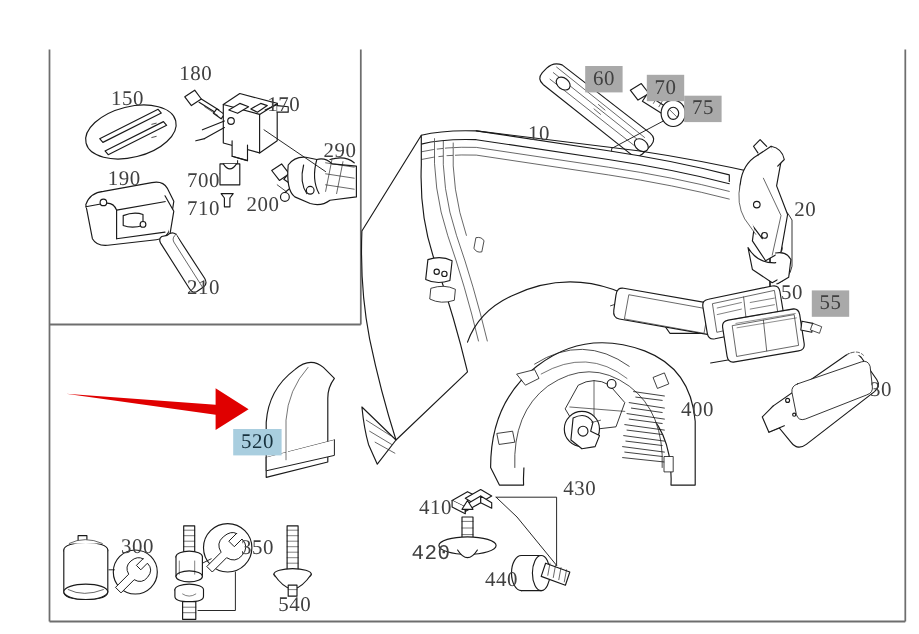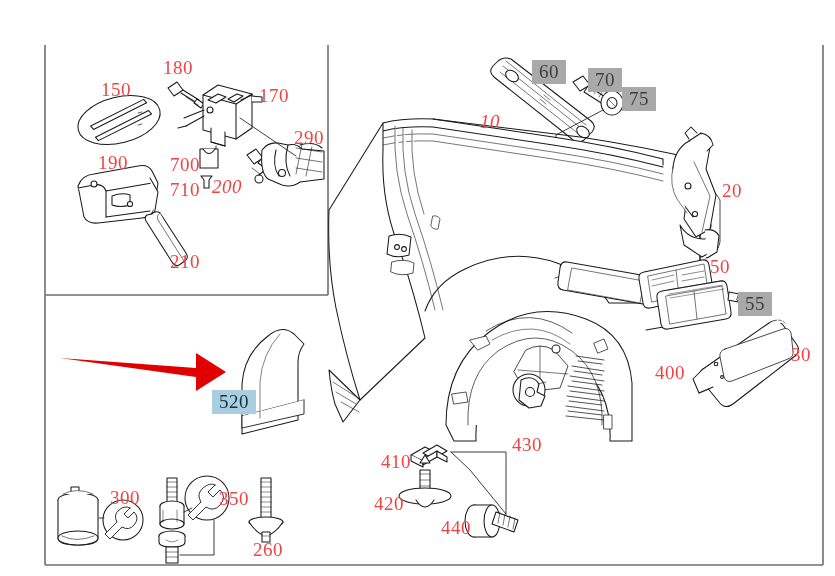--- a/index.html
+++ b/index.html
@@ -10,21 +10,21 @@
     color:#1a1a1a;
   }
   #diagram-root{position:absolute;inset:0;width:835px;height:576px;}
   svg.layer{position:absolute;left:0;top:0;width:835px;height:576px;overflow:visible;}
 
   
   .lbl{
     position:absolute;
     font-family:"Liberation Serif", serif;
     font-size:19px;
-    color:#ef4444;
+    color:#404040;
     white-space:nowrap;
     line-height:1;
     letter-spacing:.5px;
   }
   .lbl.hl-gray{
     background:#a9a9a9;
     color:#404040;
     padding:2px 7px 3px 7px;
   }
   .lbl.hl-blue{
@@ -386,41 +386,41 @@
   </svg>
 
   <svg class="layer" viewBox="0 0 835 576">
     <path d="M60,358 L196,368 L196,353 L226,372 L196,391 L196,377 Z" fill="#e00000"></path>
   </svg>
 
   <div>
 
     <span class="lbl" style="left:101px;top:80px;">150</span>
     <span class="lbl" style="left:163px;top:58px;">180</span>
-    <span class="lbl" style="left:243px;top:86px;padding-left:16px;">170</span>
+    <span class="lbl" style="left:243px;top:86px;">170</span>
     <span class="lbl" style="left:294px;top:128px;">290</span>
     <span class="lbl" style="left:98px;top:153px;">190</span>
     <span class="lbl" style="left:170px;top:155px;">700</span>
     <span class="lbl" style="left:170px;top:180px;">710</span>
-    <span class="lbl" style="left:212px;top:177px;font-style:italic;">200</span>
+    <span class="lbl" style="left:224px;top:177px;">200</span>
     <span class="lbl" style="left:170px;top:252px;">210</span>
 
-    <span class="lbl" style="left:480px;top:112px;font-style:italic;">10</span>
+    <span class="lbl" style="left:480px;top:112px;">10</span>
     <span class="lbl hl-gray" style="left:532px;top:60px;">60</span>
     <span class="lbl hl-gray" style="left:588px;top:68px;">70</span>
     <span class="lbl hl-gray" style="left:622px;top:87px;">75</span>
     <span class="lbl" style="left:722px;top:181px;text-align:right;">20</span>
     <span class="lbl" style="left:710px;top:257px;">50</span>
-    <span class="lbl hl-gray" style="left:738px;top:292px;">55</span>
+    <span class="lbl hl-gray" style="left:738px;top:264px;">55</span>
     <span class="lbl" style="left:791px;top:345px;">30</span>
-    <span class="lbl" style="left:655px;top:363px;">400</span>
+    <span class="lbl" style="left:619px;top:363px;">400</span>
     <span class="lbl" style="left:512px;top:411px;margin-top:24px;">430</span>
     <span class="lbl" style="left:381px;top:452px;">410</span>
-    <span class="lbl" style="left:374px;top:494px;">420</span>
+    <span class="lbl" style="left:374px;top:494px;font-family:Liberation Mono, monospace;">420</span>
     <span class="lbl" style="left:441px;top:518px;">440</span>
     <span class="lbl hl-blue" style="left:212px;top:390px;">520</span>
 
     <span class="lbl" style="left:110px;top:488px;">300</span>
     <span class="lbl" style="left:219px;top:489px;">350</span>
-    <span class="lbl" style="left:253px;top:540px;">260</span>
+    <span class="lbl" style="left:253px;top:540px;">540</span>
   </div>
 
 </div>
 
 </body></html>

